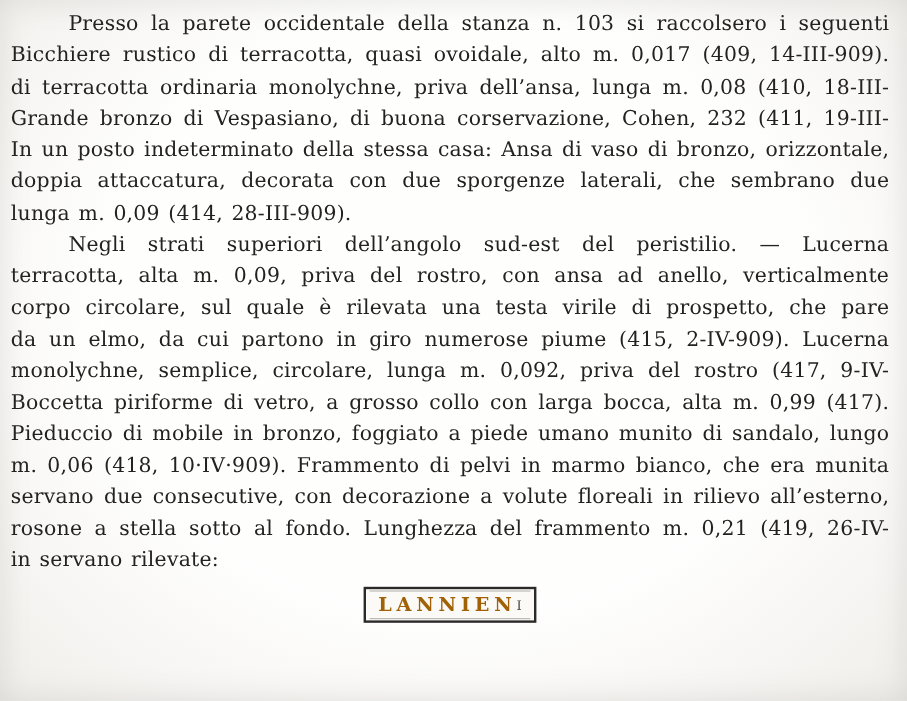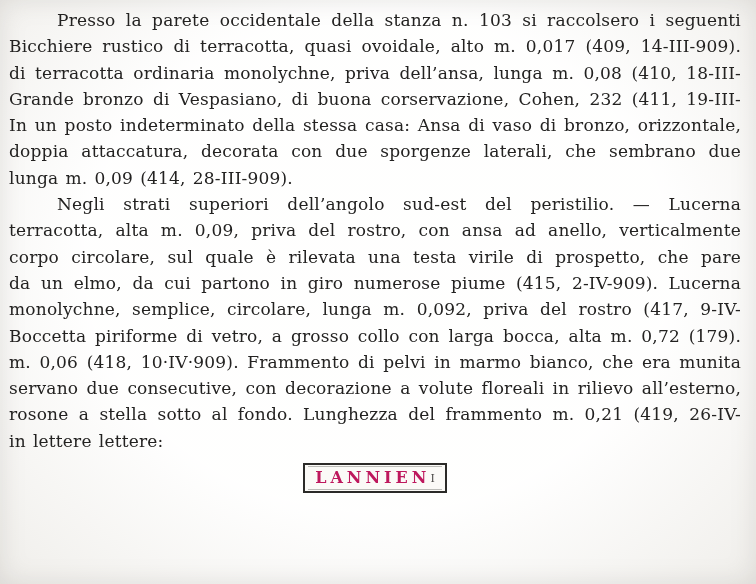--- a/index.html
+++ b/index.html
@@ -63,21 +63,21 @@
     right: 3px;
     height: 1px;
     background: rgba(70,68,64,0.35);
   }
   .stamp-box::before { top: 1px; }
   .stamp-box::after  { bottom: 1px; }
   .stamp-text {
     font-size: 16px;
     font-weight: 600;
     letter-spacing: 4px;
-    color: #be185d;
+    color: #a16207;
   }
   .stamp-partial {
     font-size: 11px;
     font-weight: 500;
     color: #4a4947;
     letter-spacing: 0;
     vertical-align: 1px;
   }
 </style>
 </head>
@@ -90,25 +90,26 @@
       <div class="line">di terracotta ordinaria monolychne, priva dell’ansa, lunga m. 0,08 (410, 18-III-909).</div>
       <div class="line">Grande bronzo di Vespasiano, di buona corservazione, Cohen, 232 (411, 19-III-909).</div>
       <div class="line">In un posto indeterminato della stessa casa: Ansa di vaso di bronzo, orizzontale, a</div>
       <div class="line">doppia attaccatura, decorata con due sporgenze laterali, che sembrano due pollici. È</div>
       <div class="line nojust">lunga m. 0,09 (414, 28-III-909).</div>
       <div class="line indent">Negli strati superiori dell’angolo sud-est del peristilio. — Lucerna monolychne di</div>
       <div class="line">terracotta, alta m. 0,09, priva del rostro, con ansa ad anello, verticalmente disposta, a</div>
       <div class="line">corpo circolare, sul quale è rilevata una testa virile di prospetto, che pare coperta</div>
       <div class="line">da un elmo, da cui partono in giro numerose piume (415, 2-IV-909). Lucerna</div>
       <div class="line">monolychne, semplice, circolare, lunga m. 0,092, priva del rostro (417, 9-IV-909).</div>
-      <div class="line">Boccetta piriforme di vetro, a grosso collo con larga bocca, alta m. 0,72 (179).</div>
+      <div class="line">Boccetta piriforme di vetro, a grosso collo con larga bocca, alta m. 0,99 (417).</div>
+      <div class="line">Pieduccio di mobile in bronzo, foggiato a piede umano munito di sandalo, lungo</div>
       <div class="line">m. 0,06 (418, 10·IV·909). Frammento di pelvi in marmo bianco, che era munita di</div>
       <div class="line">servano due consecutive, con decorazione a volute floreali in rilievo all’esterno, e un</div>
       <div class="line">rosone a stella sotto al fondo. Lunghezza del frammento m. 0,21 (419, 26-IV-909).</div>
-      <div class="line nojust">in lettere lettere:</div>
+      <div class="line nojust">in servano rilevate:</div>
     </div>
 
   <div class="stamp-row">
     <div class="stamp-box">
       <span class="stamp-text">LANNIEN</span><span class="stamp-partial">I</span>
     </div>
   </div>
 </div>
 
 </body></html>

